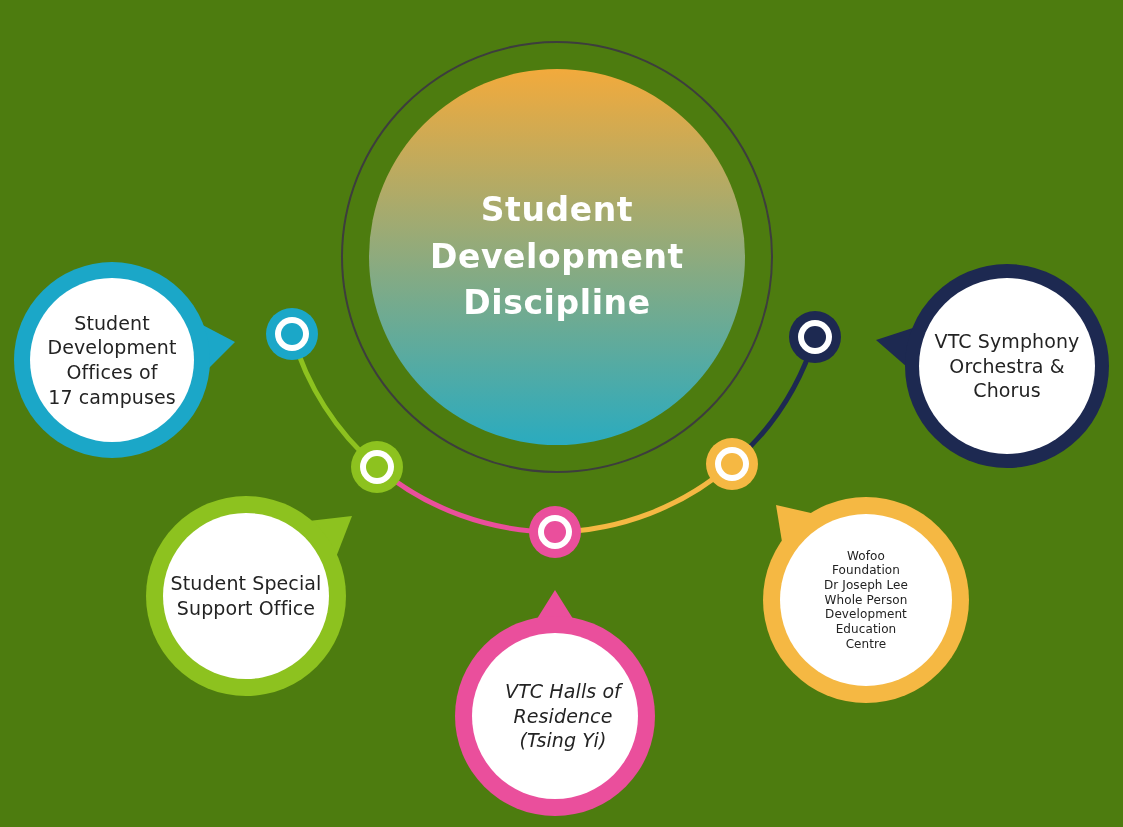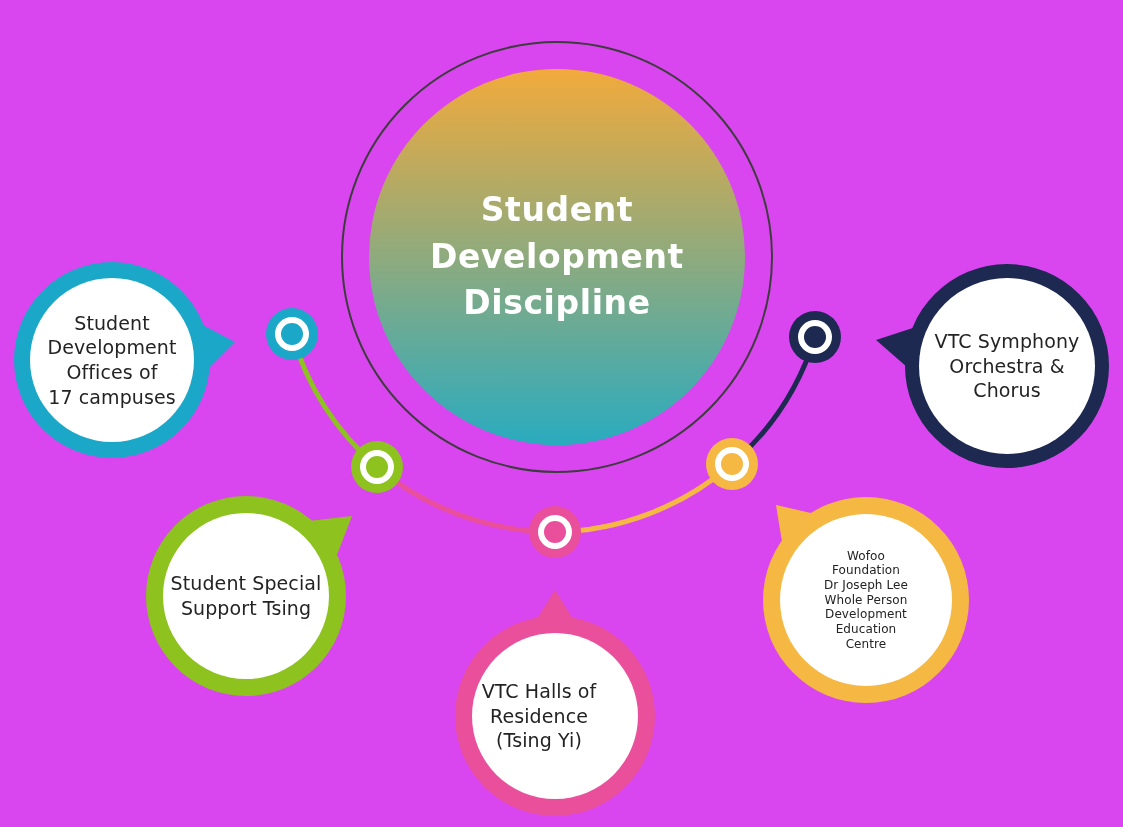--- a/index.html
+++ b/index.html
@@ -24,21 +24,21 @@
     display:flex;align-items:center;justify-content:center;
     text-align:center;
     white-space:pre-line;
     font-size:33px;line-height:1.42;font-weight:700;
     letter-spacing:.6px;
   }
 </style>
 </head>
 <body>
 
-<div class="stage" style="background: #d946ef;">
+<div class="stage" style="background: #4d7c0f;">
 
   <svg class="diagram-svg" width="1123" height="827" viewBox="0 0 1123 827">
     <defs>
       <linearGradient id="centerGradient" x1="0" y1="0" x2="0" y2="1">
         <stop offset="0%" stop-color="#F2AA3C"></stop>
         <stop offset="100%" stop-color="#2AABBF"></stop>
       </linearGradient>
     </defs>
 
     <circle cx="557" cy="257" r="215" fill="none" stroke-width="2" stroke="#3D3D3D"></circle>
@@ -107,23 +107,23 @@
   <div class="center-title" style="left: 387px; top: 87px; width: 340px; height: 340px; color: rgb(255, 255, 255);">Student
 Development
 Discipline</div>
 
   <div class="label" style="left: 30px; top: 278px; width: 164px; height: 164px; color: rgb(35, 35, 35);">Student
 Development
 Offices of
 17 campuses</div>
 
   <div class="label" style="left: 164px; top: 514px; width: 164px; height: 164px; color: rgb(35, 35, 35);">Student Special
-Support Tsing</div>
+Support Office</div>
 
-  <div class="label" style="left: 457px; top: 634px; width: 164px; height: 164px; color: rgb(35, 35, 35);">VTC Halls of
+  <div class="label" style="left: 481px; top: 634px; width: 164px; height: 164px; color: rgb(35, 35, 35); font-style: italic;">VTC Halls of
 Residence
 (Tsing Yi)</div>
 
   <div class="label label-wofoo" style="left: 780px; top: 514px; width: 172px; height: 172px; color: rgb(35, 35, 35);">Wofoo
 Foundation
 Dr Joseph Lee
 Whole Person
 Development
 Education
 Centre</div>

